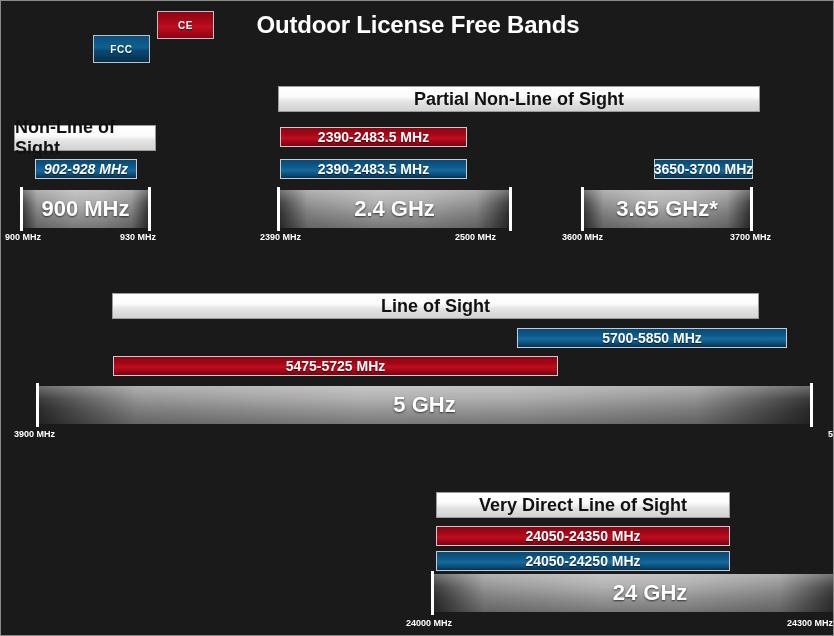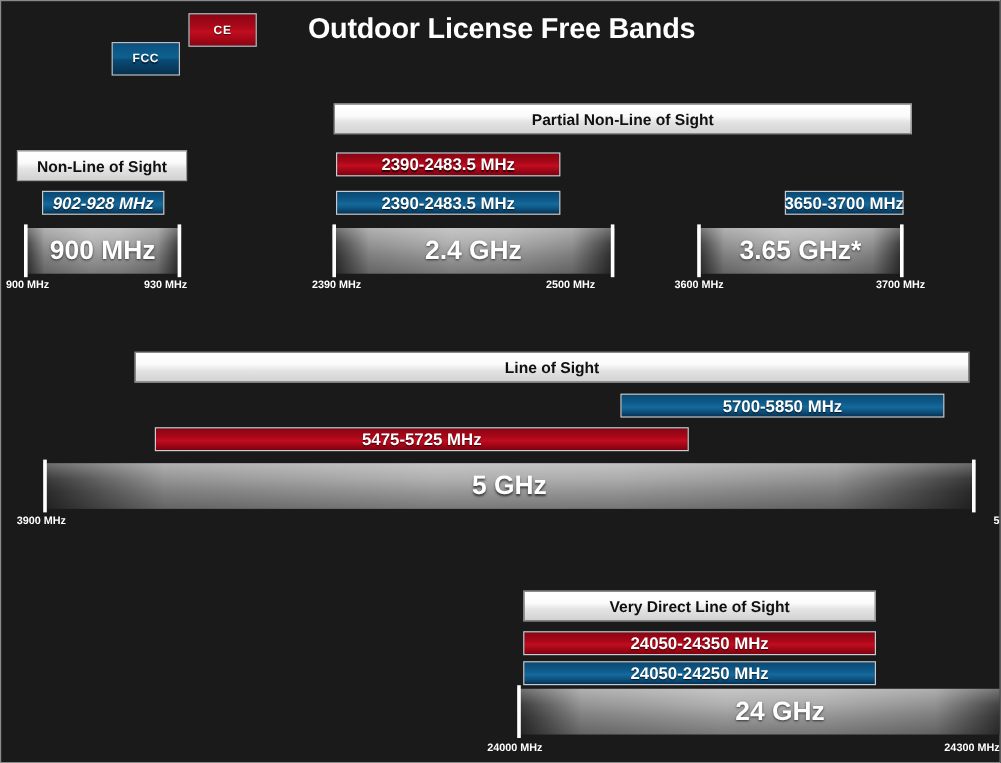--- a/index.html
+++ b/index.html
@@ -60,21 +60,21 @@
   }
 
   
   .sec-header {
     position: absolute;
     height: 26px;
     background: linear-gradient(180deg, #ffffff 0%, #fbfbfb 40%, #e3e3e3 62%, #d2d2d2 100%);
     border: 1px solid #9a9a9a;
     box-sizing: border-box;
     color: #111111;
-    font-size: 13px;
+    font-size: 18px;
     font-weight: bold;
     display: flex;
     align-items: center;
     justify-content: center;
   }
 
   
   .range-bar {
     position: absolute;
     height: 20px;
@@ -187,29 +187,29 @@
     <span>3.65 GHz*</span>
   </div>
 
   <div class="axis-label" style="left:4px;  top:231px;">900 MHz</div>
   <div class="axis-label" style="left:119px;top:231px;">930 MHz</div>
   <div class="axis-label" style="left:259px;top:231px;">2390 MHz</div>
   <div class="axis-label" style="left:454px;top:231px;">2500 MHz</div>
   <div class="axis-label" style="left:561px;top:231px;">3600 MHz</div>
   <div class="axis-label" style="left:729px;top:231px;">3700 MHz</div>
 
-  <div class="sec-header" style="left:111px; top:292px; width:696px;">
+  <div class="sec-header" style="left:111px; top:292px; width:647px;">
     <span>Line of Sight</span>
   </div>
 
   <div class="range-bar fcc" style="left:516px; top:327px; width:270px;">
     <span>5700-5850 MHz</span>
   </div>
 
-  <div class="range-bar ce" style="left:112px; top:355px; width:445px;margin-left:16px;">
+  <div class="range-bar ce" style="left:112px; top:355px; width:445px;">
     <span>5475-5725 MHz</span>
   </div>
 
   <div class="band" style="left:35px; top:385px; width:777px;">
     <span class="band-tick left"></span>
     <span class="band-tick right"></span>
     <span>5 GHz</span>
   </div>
 
   <div class="axis-label" style="left:13px;  top:428px;">3900 MHz</div>

